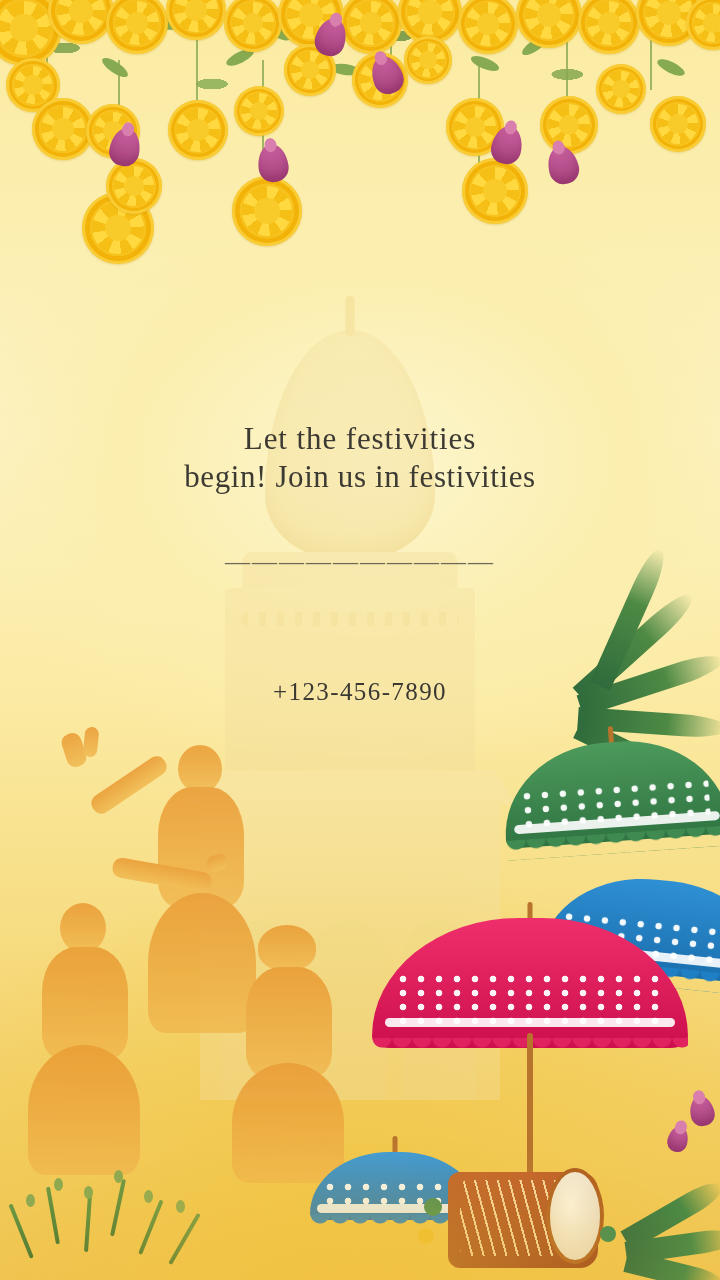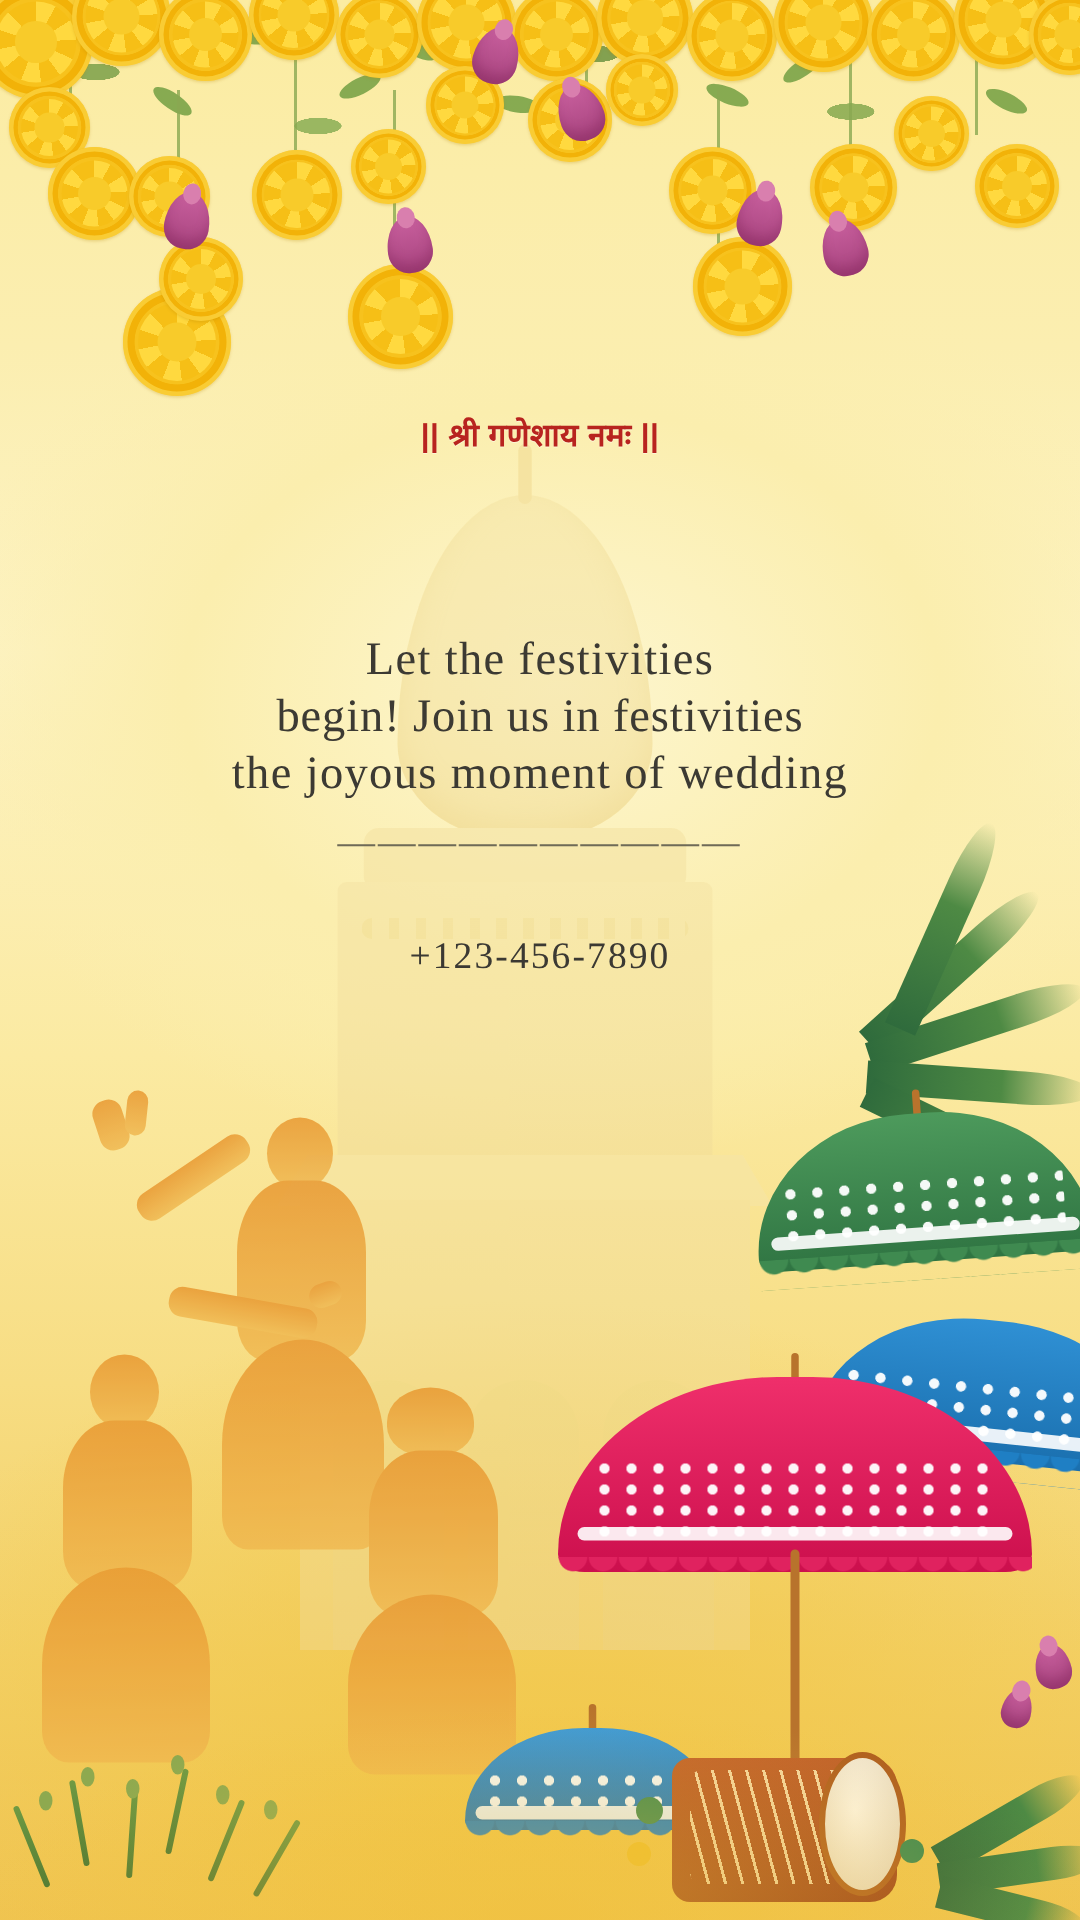--- a/index.html
+++ b/index.html
@@ -224,21 +224,21 @@
   .divider{
     position:absolute;top:548px;left:0;width:720px;text-align:center;
     color:#6f6a57;font-size:25px;letter-spacing:2px;
     font-family:"Liberation Serif", serif;
   }
   .rsvp{
     position:absolute;top:620px;left:0;width:720px;text-align:center;
     color:#4a4740;font-size:21px;letter-spacing:1.2px;
   }
   .phone{
-    position:absolute;top:624px;left:0;width:720px;text-align:center;
+    position:absolute;top:678px;left:0;width:720px;text-align:center;
     color:#3b3933;font-size:25px;letter-spacing:1.4px;
   }
 
   
   .bottomglow{
     position:absolute;left:0;bottom:0;width:720px;height:300px;
     background:radial-gradient(ellipse 520px 200px at 50% 100%, rgba(240,190,60,.55), rgba(240,190,60,0) 72%);
     pointer-events:none;
   }
 </style>
@@ -415,24 +415,22 @@
   </div>
 
   <div class="lotus" style="left:690px; top:1096px; transform:rotate(-12deg); width:24px; height:30px;"></div>
   <div class="lotus" style="left:668px; top:1126px; transform:rotate(14deg); width:20px; height:26px;"></div>
 
   <div class="bottomglow"></div>
 </div>
 
 <div class="content">
 
-  <div class="shloka">|| श्री गणेशाय नमः ||</div>
 
   <div class="invite">
     <div class="l1">Let the festivities</div>
     <div class="l2">begin! Join us in festivities</div>
-    <div class="l3">the joyous moment of wedding</div>
   </div>
 
   <div class="divider">——————————</div>
 
   <div class="phone">+123-456-7890</div>
 </div>
 
 </body></html>

